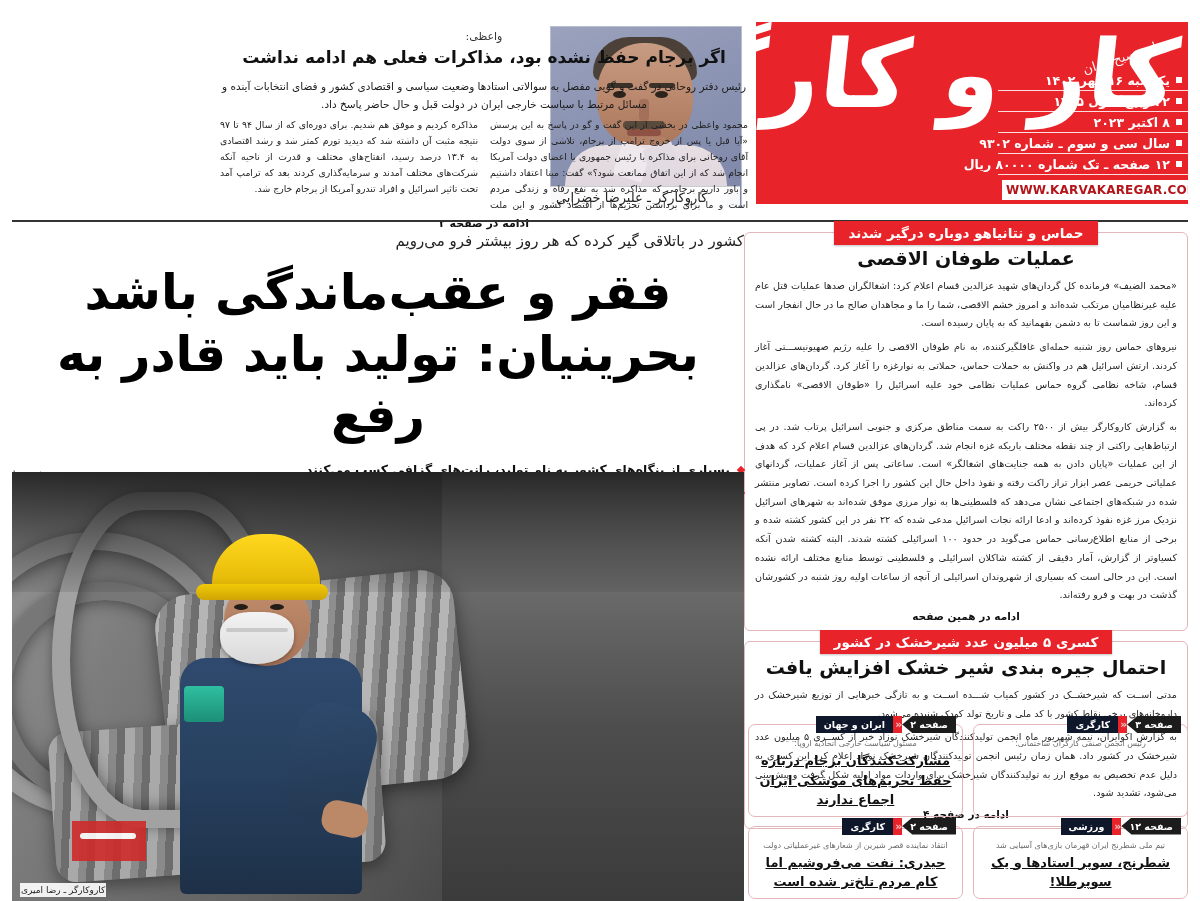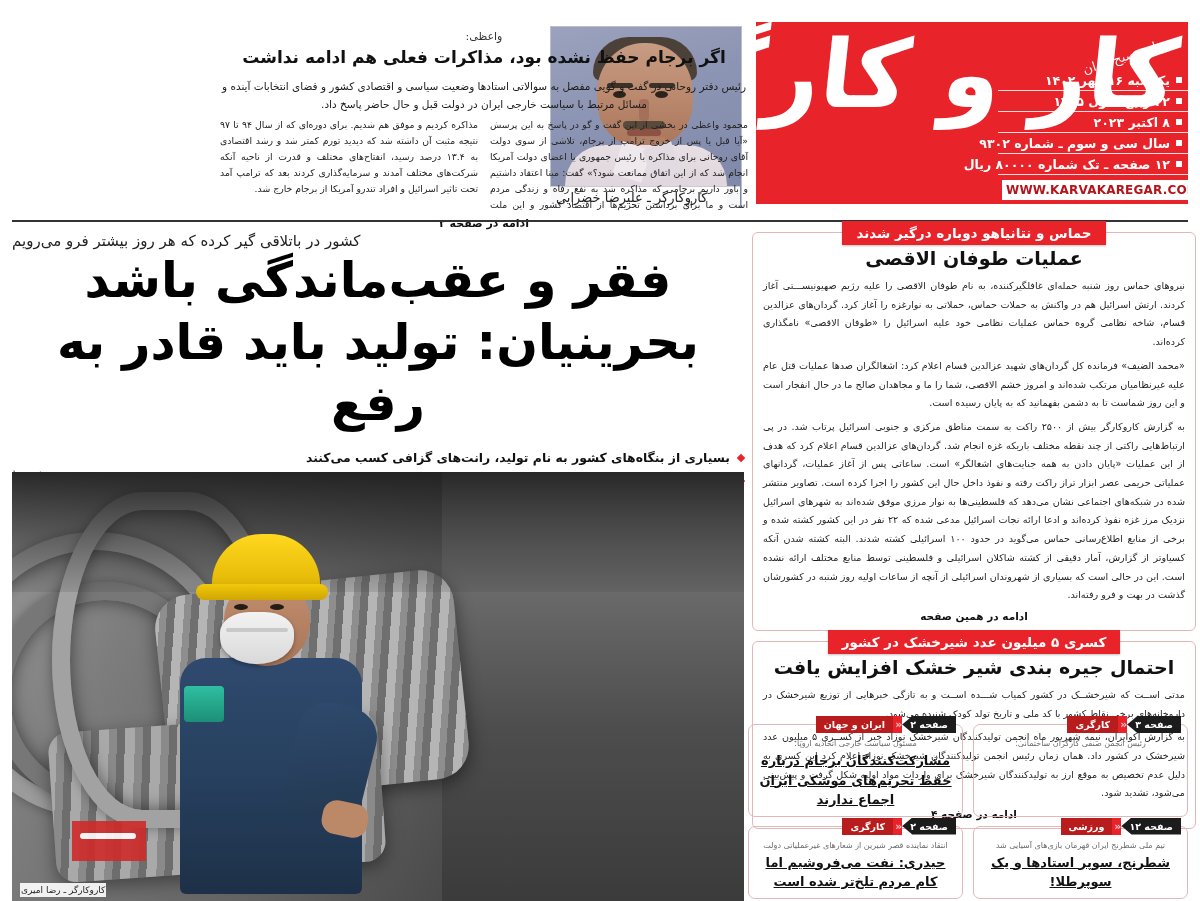--- a/index.html
+++ b/index.html
@@ -130,21 +130,21 @@
     column-count:2;column-gap:12px;
   }
   .ts-more{
     font-size:11px;font-weight:bold;text-align:center;margin-top:4px;color:#111;
   }
 
   
   .hr-top{position:absolute;top:220px;right:12px;left:12px;border-top:2px solid #333;}
 
   
-  .left-col{position:absolute;top:232px;right:4px;width:444px;}
+  .left-col{position:absolute;top:232px;right:12px;width:444px;}
   .box{
     border:1px solid #e3b7ba;border-radius:6px;
     padding:10px 10px 8px;margin-bottom:10px;position:relative;
     background:#fff;
   }
   .ribbon{
     background:#e8232a;color:#fff;font-weight:bold;font-size:13.5px;
     text-align:center;padding:4px 14px;
     display:inline-block;
     position:relative;top:-22px;margin-bottom:-14px;
@@ -159,21 +159,21 @@
   }
   .box .cont{
     font-size:10.5px;font-weight:bold;text-align:center;margin-top:4px;color:#111;
   }
 
   
   .main-head{
     position:absolute;top:232px;right:456px;width:732px;
   }
   .mh-kicker{
-    font-size:15px;text-align:left;color:#222;margin-bottom:0;font-weight:normal;
+    font-size:15px;text-align:right;color:#222;margin-bottom:12px;font-weight:normal;
   }
   .mh-title{
     font-size:49px;font-weight:bold;line-height:1.26;text-align:center;color:#000;
     letter-spacing:-1px;
   }
   .mh-bullets{
     margin-top:12px;padding:0;list-style:none;text-align:right;
   }
   .mh-bullets li{
     font-size:12.4px;line-height:1.85;color:#111;font-weight:bold;
@@ -291,21 +291,21 @@
   .tcell{
     flex:1 1 0;border:1px solid #e3b7ba;border-radius:7px;
     padding:14px 8px 6px;position:relative;min-height:72px;box-sizing:border-box;
   }
   .tag{
     position:absolute;top:-9px;right:6px;left:6px;
     display:flex;align-items:stretch;height:17px;
     font-size:9.5px;font-weight:bold;line-height:17px;
   }
   .tag .sec{
-    background:#b91c1c;color:#fff;padding:0 8px;border-radius:0;
+    background:#0f172a;color:#fff;padding:0 8px;border-radius:0;
     white-space:nowrap;
   }
   .tag .chev{
     color:#f5c6c9;background:#e8232a;padding:0 2px;letter-spacing:-2px;font-size:11px;
   }
   .tag .pg{
     background:#1c1c1c;color:#fff;padding:0 8px;white-space:nowrap;
     clip-path:polygon(10px 0,100% 0,100% 100%,10px 100%,0 50%);
   }
   .tag .spacer{flex:1;}
@@ -375,22 +375,22 @@
 
   <div class="hr-top"></div>
 
   <div class="left-col">
 
     <div class="box">
       <div class="ribbon-holder">
         <div class="ribbon">حماس و نتانیاهو دوباره درگیر شدند</div>
       </div>
       <h2>عملیات طوفان الاقصی</h2>
+      <p>«محمد الضیف» فرمانده کل گردان‌های شهید عزالدین قسام اعلام کرد: اشغالگران صدها عملیات قتل عام علیه غیرنظامیان مرتکب شده‌اند و امروز خشم الاقصی، شما را ما و مجاهدان صالح ما در حال انفجار است و این روز شماست تا به دشمن بفهمانید که به پایان رسیده است.</p>
       <p>نیروهای حماس روز شنبه حمله‌ای غافلگیرکننده، به نام طوفان الاقصی را علیه رژیم صهیونیســـتی آغاز کردند. ارتش اسرائیل هم در واکنش به حملات حماس، حملاتی به نوارغزه را آغاز کرد. گردان‌های عزالدین قسام، شاخه نظامی گروه حماس عملیات نظامی خود علیه اسرائیل را «طوفان الاقصی» نامگذاری کرده‌اند.</p>
-      <p>«محمد الضیف» فرمانده کل گردان‌های شهید عزالدین قسام اعلام کرد: اشغالگران صدها عملیات قتل عام علیه غیرنظامیان مرتکب شده‌اند و امروز خشم الاقصی، شما را ما و مجاهدان صالح ما در حال انفجار است و این روز شماست تا به دشمن بفهمانید که به پایان رسیده است.</p>
       <p>به گزارش کاروکارگر بیش از ۲۵۰۰ راکت به سمت مناطق مرکزی و جنوبی اسرائیل پرتاب شد. در پی ارتباط‌هایی راکتی از چند نقطه مختلف باریکه غزه انجام شد. گردان‌های عزالدین قسام اعلام کرد که هدف از این عملیات «پایان دادن به همه جنایت‌های اشغالگر» است. ساعاتی پس از آغاز عملیات، گردانهای عملیاتی حریمی عصر ابزار تراز راکت رفته و نفوذ داخل حال این کشور را اجرا کرده است. تصاویر منتشر شده در شبکه‌های اجتماعی نشان می‌دهد که فلسطینی‌ها به نوار مرزی موفق شده‌اند به شهرهای اسرائیل نزدیک مرز غزه نفوذ کرده‌اند و ادعا ارائه نجات اسرائیل مدعی شده که ۲۲ نفر در این کشور کشته شده و برخی از منابع اطلاع‌رسانی حماس می‌گوید در حدود ۱۰۰ اسرائیلی کشته شدند. البته کشته شدن آنکه کسیاوتر از گزارش، آمار دقیقی از کشته شاکلان اسرائیلی و فلسطینی توسط منابع مختلف ارائه نشده است. این در حالی است که بسیاری از شهروندان اسرائیلی از آنچه از ساعات اولیه روز شنبه در کشورشان گذشت در بهت و فرو رفته‌اند.</p>
       <div class="cont">ادامه در همین صفحه</div>
     </div>
 
     <div class="box">
       <div class="ribbon-holder">
         <div class="ribbon">کسری ۵ میلیون عدد شیرخشک در کشور</div>
       </div>
       <h2>احتمال جیره بندی شیر خشک افزایش یافت</h2>
       <p>مدتی اســت که شیرخشــک در کشور کمیاب شـــده اســت و به تازگی خبرهایی از توزیع شیرخشک در داروخانه‌های برخی نقاط کشور با کد ملی و تاریخ تولد کودک شنیده می‌شود.</p>

